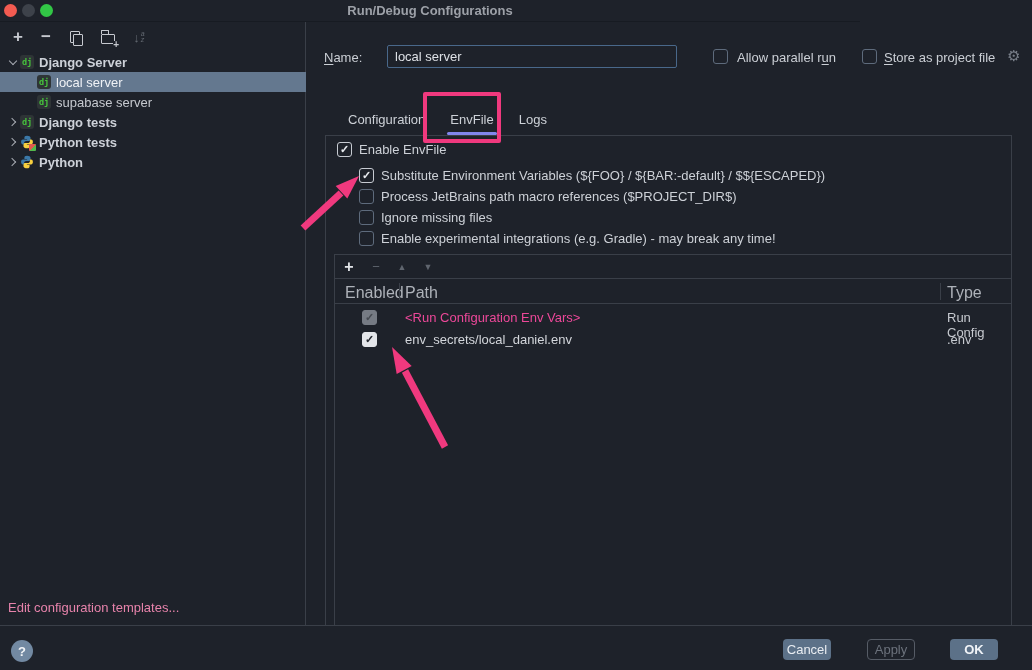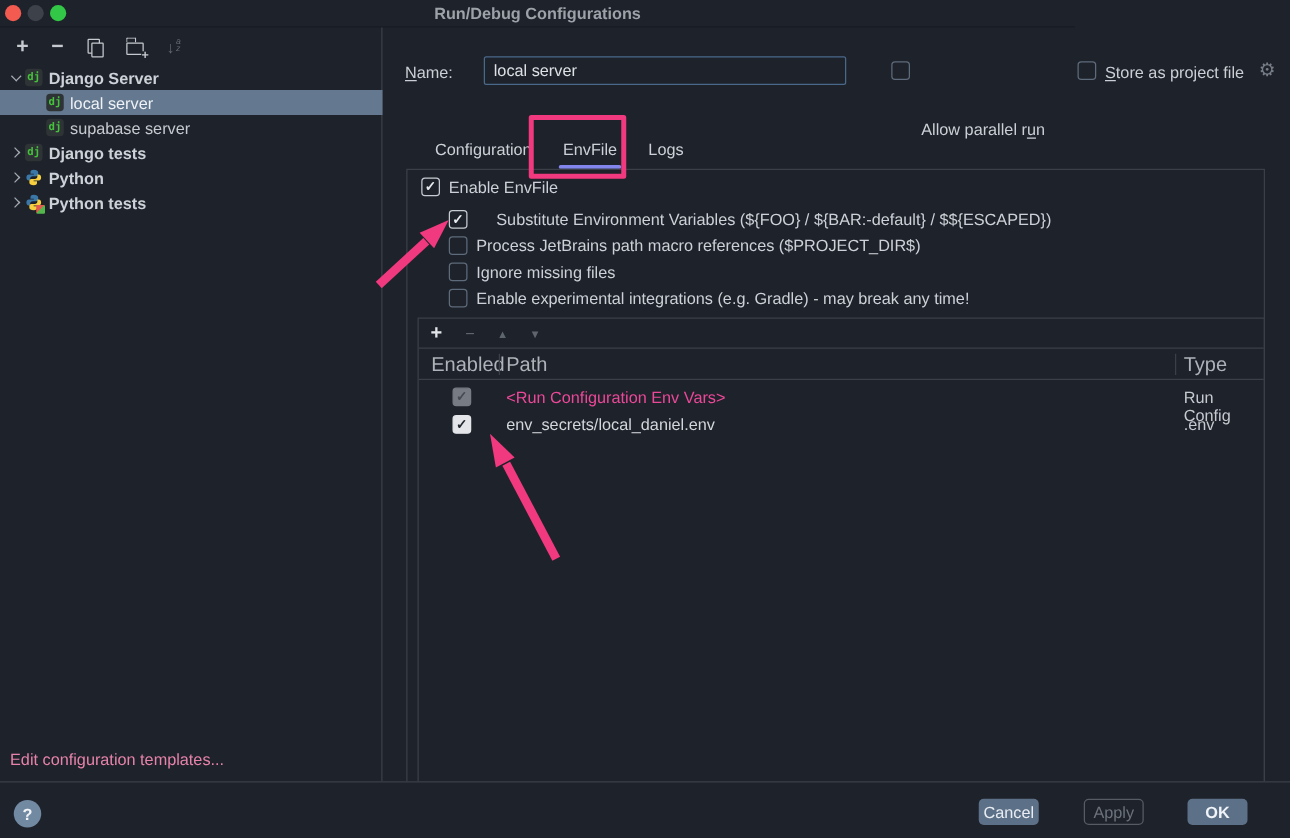--- a/index.html
+++ b/index.html
@@ -61,21 +61,21 @@
   .name-input { position:absolute; left:387px; top:45px; width:290px; height:23px;
                 background:#1E222A; border:1px solid #49688A; border-radius:2px;
                 color:#DDE0E5; font:13px "Liberation Sans", sans-serif; padding:0 7px; outline:none; }
   .cb { width:15px; height:15px; border:1.5px solid #5E6B7C; border-radius:3px;
         display:inline-flex; align-items:center; justify-content:center;
         font-size:11px; font-weight:bold; color:transparent; background:transparent; flex:none; }
   .cb.checked { border-color:#C7CBD2; color:#E8EBEF; }
   .cb.cell-dis { background:#767B84; border-color:#767B84; color:#464B52; }
   .cb.cell-on  { background:#E3E5E9; border-color:#E3E5E9; color:#23272E; }
   .hdr-cb-allow { position:absolute; left:713px; top:49px; }
-  .hdr-lbl-allow { position:absolute; left:737px; top:50px; color:#CBCFD5;margin-top:46px; }
+  .hdr-lbl-allow { position:absolute; left:737px; top:50px; color:#CBCFD5; }
   .hdr-cb-store { position:absolute; left:862px; top:49px; }
   .hdr-lbl-store { position:absolute; left:884px; top:50px; color:#CBCFD5; }
   .gear { position:absolute; left:1007px; top:47px; font-size:15px; color:#787E88; }
 
   
   .tabs { position:absolute; left:338px; top:105px; height:30px; display:flex; }
   .tab { padding:0 10px; line-height:30px; color:#CDD1D7; position:relative; cursor:pointer; margin-right:5px; }
   .tab.active::after { content:""; position:absolute; left:7px; right:7px; bottom:0; height:3px; background:#8286EC; border-radius:1.5px; }
 
   
@@ -171,35 +171,35 @@
     </div>
     <div class="tree-row">
       <span class="chev-box">
           <span class="chev right"></span>
         </span>
       <span class="py-icon">
         <svg width="14" height="14" viewBox="0 0 14 14">
             <path fill="#3B78A8" d="M7 .8C4.9.8 4.4 1.8 4.4 2.6V4h2.7v.6H2.9C2 4.6 1.1 5.3 1.1 7s.9 2.4 1.8 2.4h1.2V7.8c0-1 .9-1.9 2-1.9h2.8c.9 0 1.6-.7 1.6-1.6V2.6C10.5 1.8 9.1.8 7 .8z"></path>
             <path fill="#F7CF3F" d="M7 13.2c2.1 0 2.6-1 2.6-1.8V10H6.9v-.6h4.2c.9 0 1.8-.7 1.8-2.4s-.9-2.4-1.8-2.4h-1.2v1.6c0 1-.9 1.9-2 1.9H5.1c-.9 0-1.6.7-1.6 1.6v1.7c0 .8 1.4 1.8 3.5 1.8z"></path>
           </svg>
-      </span>
-      <span class="tree-label bold">Python</span>
+        <span class="test-badge"></span>
+      </span>
+      <span class="tree-label bold">Python tests</span>
     </div>
     <div class="tree-row">
       <span class="chev-box">
           <span class="chev right"></span>
         </span>
       <span class="py-icon">
         <svg width="14" height="14" viewBox="0 0 14 14">
             <path fill="#3B78A8" d="M7 .8C4.9.8 4.4 1.8 4.4 2.6V4h2.7v.6H2.9C2 4.6 1.1 5.3 1.1 7s.9 2.4 1.8 2.4h1.2V7.8c0-1 .9-1.9 2-1.9h2.8c.9 0 1.6-.7 1.6-1.6V2.6C10.5 1.8 9.1.8 7 .8z"></path>
             <path fill="#F7CF3F" d="M7 13.2c2.1 0 2.6-1 2.6-1.8V10H6.9v-.6h4.2c.9 0 1.8-.7 1.8-2.4s-.9-2.4-1.8-2.4h-1.2v1.6c0 1-.9 1.9-2 1.9H5.1c-.9 0-1.6.7-1.6 1.6v1.7c0 .8 1.4 1.8 3.5 1.8z"></path>
           </svg>
-        <span class="test-badge"></span>
-      </span>
-      <span class="tree-label bold">Python tests</span>
+      </span>
+      <span class="tree-label bold">Python</span>
     </div>
   </div>
 
   <div class="edit-link">Edit configuration templates...</div>
 </div>
 
 <div class="name-label"><span class="u">N</span><span>ame:</span></div>
 <input class="name-input" value="local server" style="">
 
 <span class="cb hdr-cb-allow">✓</span>
@@ -214,21 +214,21 @@
   <div class="tab active">EnvFile</div>
   <div class="tab">Logs</div>
 </div>
 
 <div class="panel">
 
   <span class="cb checked opt-cb" style="left:11px; top:6px;">✓</span>
   <div class="opt-lbl" style="left:33px; top:6px;">Enable EnvFile</div>
 
   <span class="cb checked opt-cb" style="left:33px; top:32px;">✓</span>
-  <div class="opt-lbl" style="left:55px; top:32px;margin-left:16px;">Substitute Environment Variables (${FOO} / ${BAR:-default} / $${ESCAPED})</div>
+  <div class="opt-lbl" style="left:55px; top:32px;">Substitute Environment Variables (${FOO} / ${BAR:-default} / $${ESCAPED})</div>
 
   <span class="cb opt-cb" style="left:33px; top:53px;">✓</span>
   <div class="opt-lbl" style="left:55px; top:53px;">Process JetBrains path macro references ($PROJECT_DIR$)</div>
 
   <span class="cb opt-cb" style="left:33px; top:74px;">✓</span>
   <div class="opt-lbl" style="left:55px; top:74px;">Ignore missing files</div>
 
   <span class="cb opt-cb" style="left:33px; top:95px;">✓</span>
   <div class="opt-lbl" style="left:55px; top:95px;">Enable experimental integrations (e.g. Gradle) - may break any time!</div>
 

